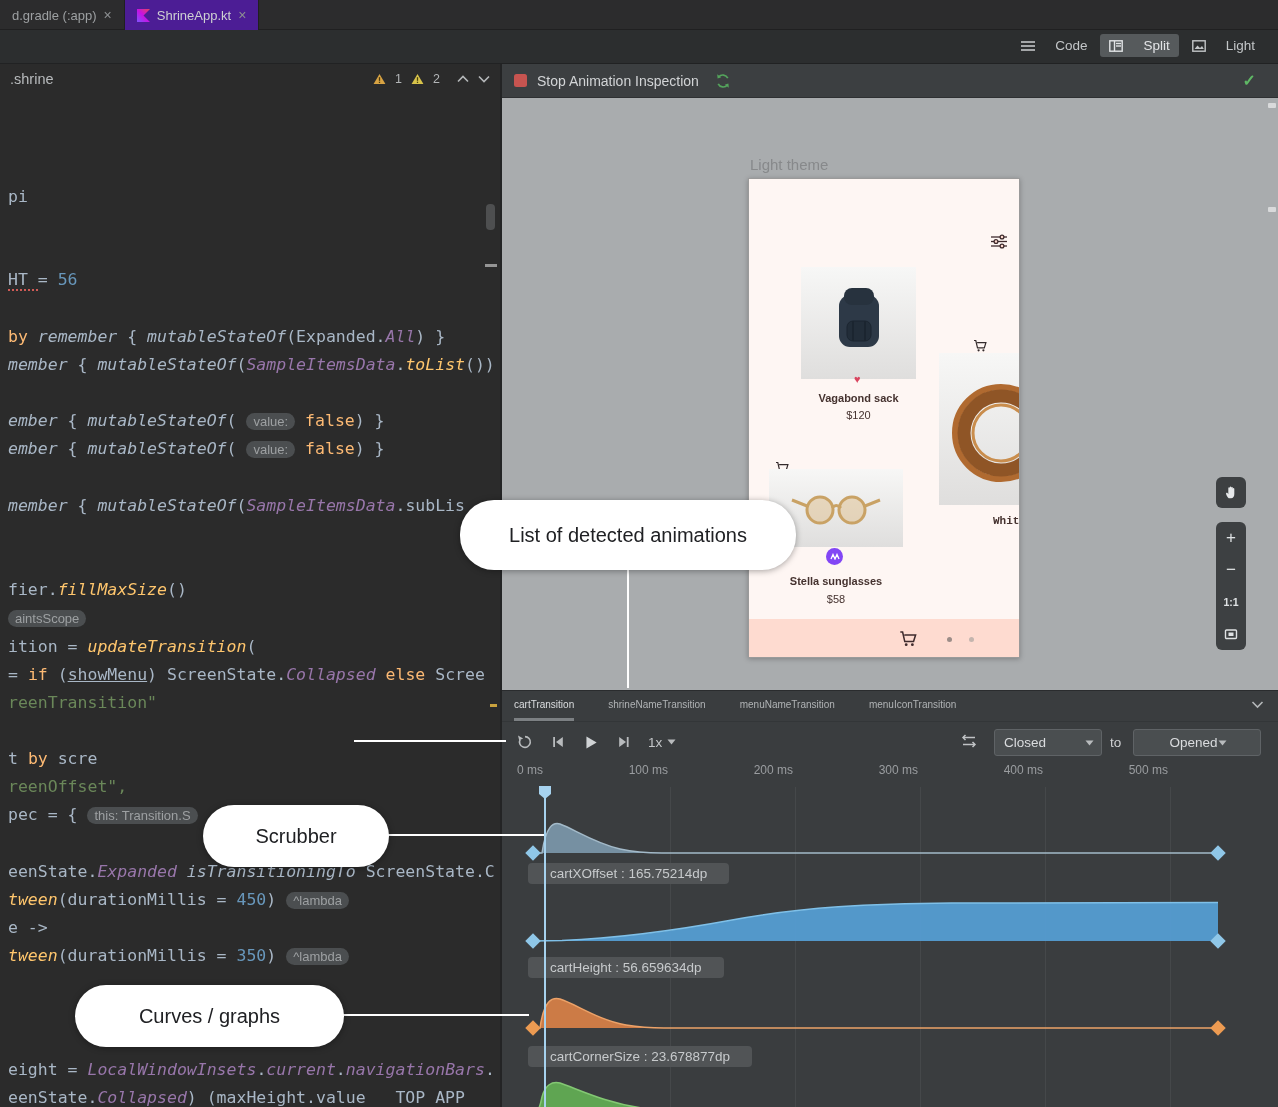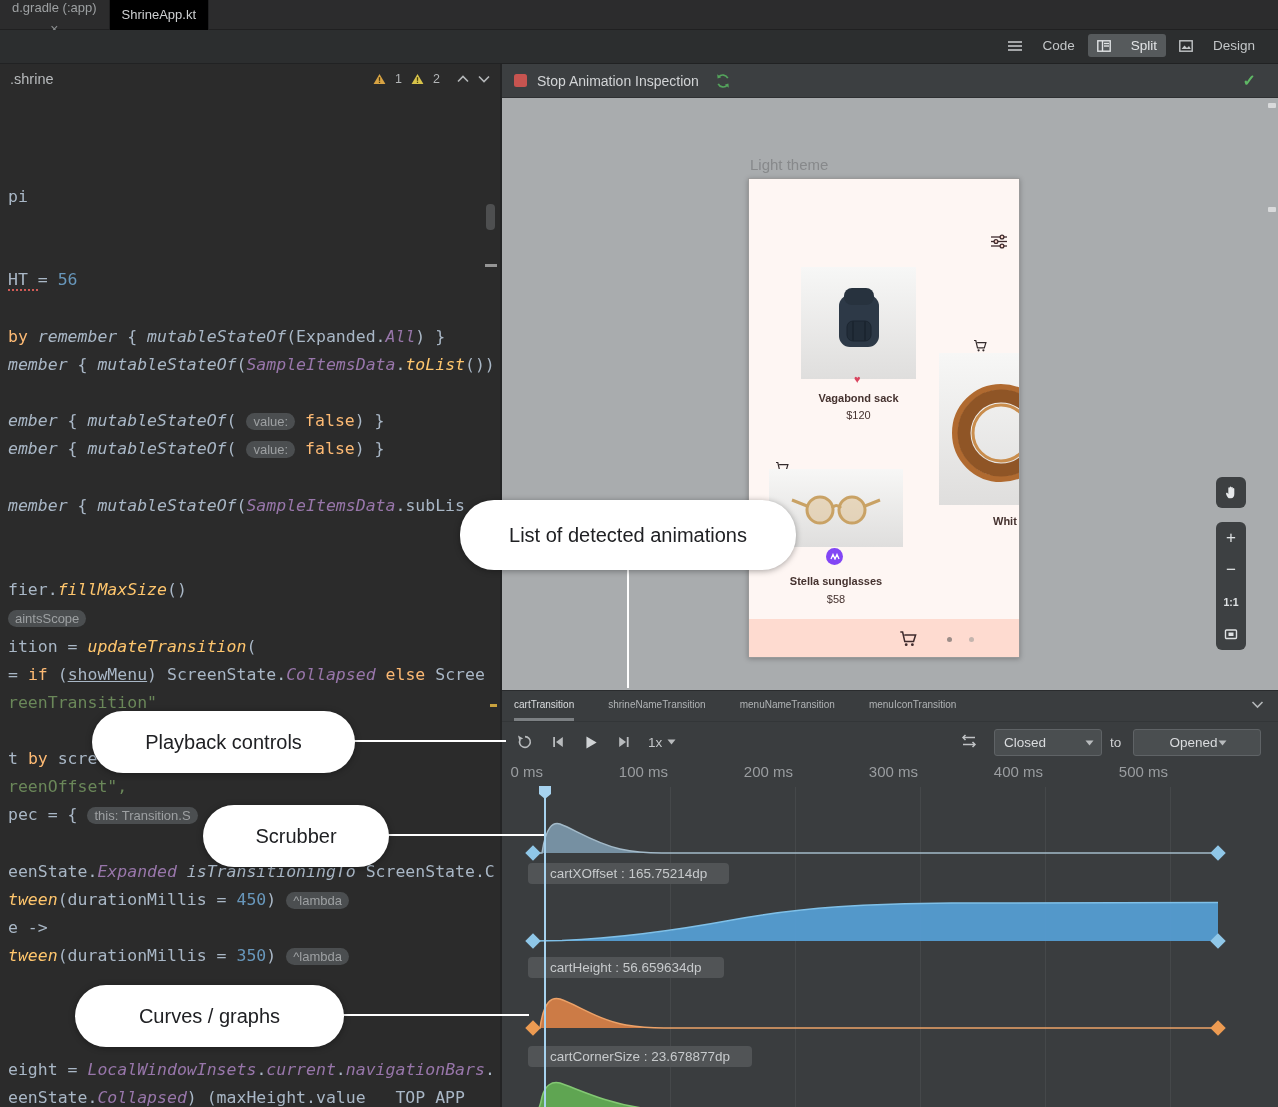--- a/index.html
+++ b/index.html
@@ -3,22 +3,22 @@
 <meta charset="utf-8">
 <style>
   html,body{margin:0;padding:0;background:#1e1e1e;}
   *{box-sizing:border-box;}
   #stage{position:relative;width:1278px;height:1107px;overflow:hidden;
          background:#2b2b2b;font-family:"Liberation Sans",sans-serif;}
   .abs{position:absolute;}
 
   
   #file-tabbar{left:0;top:0;width:1278px;height:30px;background:#2c2c2d;border-bottom:1px solid #202021;display:flex;}
-  .file-tab{display:flex;align-items:center;gap:7px;padding:0 12px;height:30px;font-size:13px;color:#9da0a2;border-right:1px solid #202021;flex-direction:column;}
-  .file-tab.active{background:#000000;color:#ced0d2;text-align:right;}
+  .file-tab{display:flex;align-items:center;gap:7px;padding:0 12px;height:30px;font-size:13px;color:#9da0a2;border-right:1px solid #202021;}
+  .file-tab.active{background:#4c1d95;color:#ced0d2;text-align:right;}
   .tab-close{color:#8d9092;font-size:14px;line-height:1;cursor:default;}
 
   
   #view-row{left:0;top:30px;width:1278px;height:34px;background:#2c2e2f;border-bottom:1px solid #212223;}
   #view-group{position:absolute;right:14px;top:4px;display:flex;align-items:center;gap:4px;}
   .view-btn{display:flex;align-items:center;gap:20px;padding:4px 9px;border-radius:3px;color:#c3c6c8;font-size:13.5px;}
   .view-btn.selected{background:#565a5c;color:#e2e4e6;}
 
   
   #editor{left:0;top:64px;width:500px;height:1043px;background:#2b2b2b;overflow:hidden;}
@@ -75,21 +75,21 @@
   #anim-tabs{position:absolute;left:0;top:0;width:100%;height:31px;display:flex;align-items:stretch;gap:34px;padding-left:12px;border-bottom:1px solid #333638;}
   .anim-tab{display:flex;align-items:center;font-size:10px;color:#b0b3b5;border-bottom:3px solid transparent;}
   .anim-tab.sel{color:#dcdee0;border-bottom-color:#7c8083;}
   #anim-tabs-chevron{position:absolute;right:14px;top:9px;}
   #playback-row{position:absolute;left:0;top:31px;width:100%;height:40px;}
   #playback-icons{position:absolute;left:14px;top:0;height:40px;display:flex;align-items:center;gap:16px;}
   .pb-btn{width:17px;height:17px;display:flex;align-items:center;justify-content:center;}
   #speed-ctl{display:flex;align-items:center;gap:5px;color:#c3c6c8;font-size:13.5px;}
   .dropdown{position:absolute;height:27px;background:#4a4e50;border:1px solid #5f6366;border-radius:3px;color:#dadcde;font-size:13.5px;display:flex;align-items:center;justify-content:space-between;padding:0 7px 0 9px;}
   #to-label{position:absolute;left:608px;top:44px;color:#cfd1d3;font-size:13.5px;}
-  .ruler-label{position:absolute;top:72px;transform:translateX(-100%);color:#9a9da0;font-size:15px;padding-right:2px;}
+  .ruler-label{position:absolute;top:72px;transform:translateX(-100%);color:#9a9da0;font-size:12px;padding-right:2px;}
   .gridline{position:absolute;top:96px;width:1px;height:321px;background:#45484a;}
   #scrubber-line{position:absolute;left:42px;top:96px;width:2px;height:321px;background:#a6d2ee;z-index:6;}
   #scrubber-handle{position:absolute;left:37px;top:95px;width:12px;height:13px;background:#a6d2ee;z-index:6;
      clip-path:polygon(0 0,100% 0,100% 62%,50% 100%,0 62%);}
   .curve-svg{position:absolute;left:0;z-index:3;}
   .value-chip{position:absolute;left:26px;background:#515456;border-radius:4px;padding:3px 22px;color:#c7cacc;font-size:13.5px;z-index:5;}
 
   
   .callout{position:absolute;background:#ffffff;border-radius:34px;display:flex;align-items:center;justify-content:center;color:#202124;font-size:20px;z-index:45;box-shadow:0 1px 6px rgba(0,0,0,.35);}
   .callout-line{position:absolute;background:#ffffff;z-index:44;}
@@ -141,21 +141,21 @@
               <line x1="7" y1="6" x2="12" y2="6"></line>
             </g>
         </svg>
         <span>Split</span>
       </div>
       <div class="view-btn">
         <svg width="14" height="12" viewBox="0 0 14 12">
           <rect x="0.8" y="0.8" width="12.4" height="10.4" fill="none" stroke="#c3c6c8" stroke-width="1.4"></rect>
           <path d="M2.5 9 L5.5 5.5 L8 8 L10 6 L11.8 9 Z" fill="#c3c6c8"></path>
         </svg>
-        <span>Design</span>
+        <span>Light</span>
       </div>
     </div>
   </div>
 
   <div id="editor" class="abs">
     <div id="breadcrumb-row">
       <span>.shrine</span>
       <div id="warn-cluster">
         <svg width="13" height="12" viewBox="0 0 14 13">
           <polygon points="7,1 13.4,12 0.6,12" fill="#d8a343"></polygon>
@@ -263,21 +263,21 @@
       <circle cx="5.6" cy="11.3" r="1.1" fill="#332a2b"></circle>
         <circle cx="10.4" cy="11.3" r="1.1" fill="#332a2b"></circle>
     </svg>
     <div class="pcard" style="left:190px;top:174px;width:82px;height:152px;overflow:hidden;">
       <svg width="120" height="152" viewBox="0 0 120 152" style="display:block;">
         <circle cx="62" cy="80" r="46" fill="none" stroke="#b06a30" stroke-width="6"></circle>
         <circle cx="62" cy="80" r="37" fill="none" stroke="#8f5526" stroke-width="13"></circle>
         <circle cx="62" cy="80" r="28" fill="none" stroke="#c98d4d" stroke-width="3"></circle>
       </svg>
     </div>
-    <div class="pcap name" style="left:244px;top:336px;width:40px;text-align:left;">Whit</div>
+    <div class="pcap name" style="left:244px;top:336px;width:40px;text-align:left;font-family:Liberation Mono, monospace;">Whit</div>
 
     <svg class="abs" style="left:26px;top:282px;" width="14" height="13" viewBox="0 0 14 13">
       <path d="M1 1.5 h1.8 l1.7 7.4 h6.8 l1.6 -5.2 H4.1" fill="none" stroke="#332a2b" stroke-width="1.2"></path>
       <circle cx="5.6" cy="11.3" r="1.1" fill="#332a2b"></circle>
         <circle cx="10.4" cy="11.3" r="1.1" fill="#332a2b"></circle>
     </svg>
     <div class="pcard" style="left:20px;top:290px;width:134px;height:78px;">
       <svg width="116" height="52" viewBox="0 0 116 52" style="display:block;margin:13px auto 0;">
         <g stroke="#c9a265" stroke-width="3" fill="rgba(222,186,130,0.45)">
           <circle cx="42" cy="28" r="13"></circle>
@@ -436,21 +436,20 @@
     </svg>
 
     <div id="scrubber-line"></div>
     <div id="scrubber-handle"></div>
   </div>
 
   <div class="callout-line" style="left:627px;top:570px;width:2px;height:118px;"></div>
   <div class="callout" style="left:460px;top:500px;width:336px;height:70px;">List of detected animations</div>
 
   <div class="callout-line" style="left:354px;top:740px;width:152px;height:2px;"></div>
-  <div class="callout" style="left:92px;top:711px;width:263px;height:62px;">Playback controls</div>
 
   <div class="callout-line" style="left:388px;top:834px;width:156px;height:2px;"></div>
   <div class="callout" style="left:203px;top:805px;width:186px;height:62px;">Scrubber</div>
 
   <div class="callout-line" style="left:343px;top:1014px;width:186px;height:2px;"></div>
   <div class="callout" style="left:75px;top:985px;width:269px;height:62px;">Curves / graphs</div>
 
 </div>
 
 </body></html>

